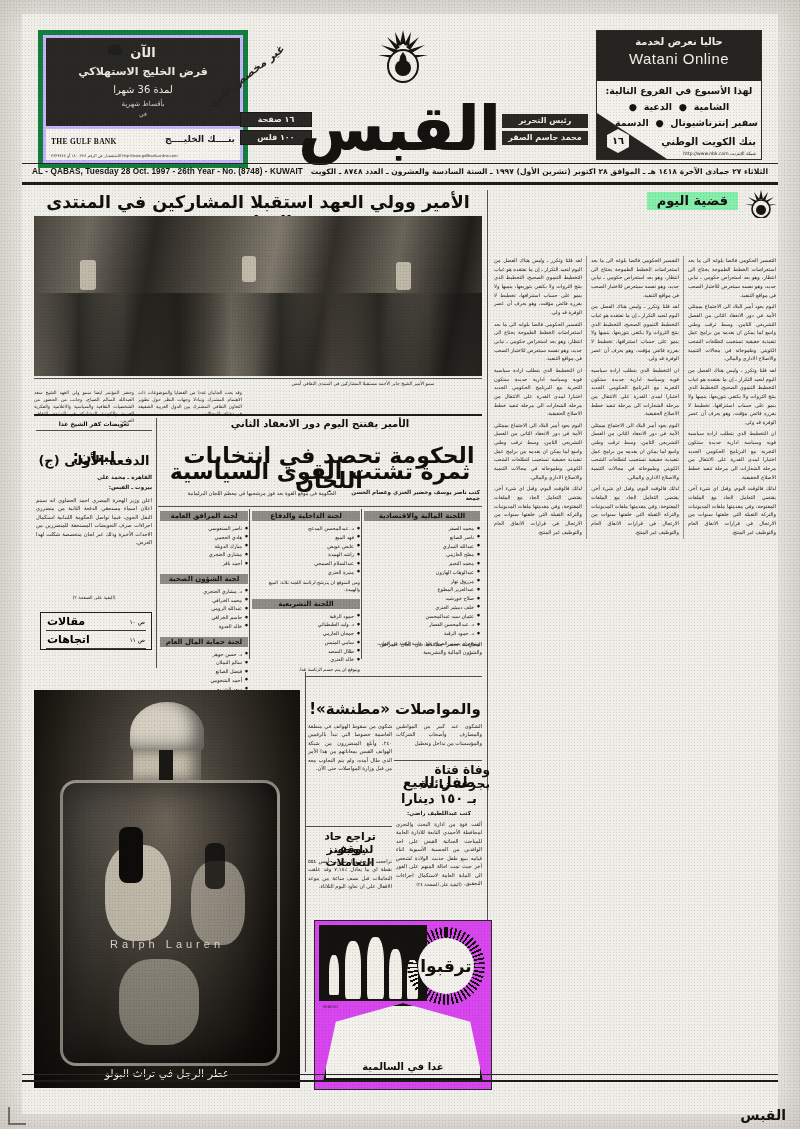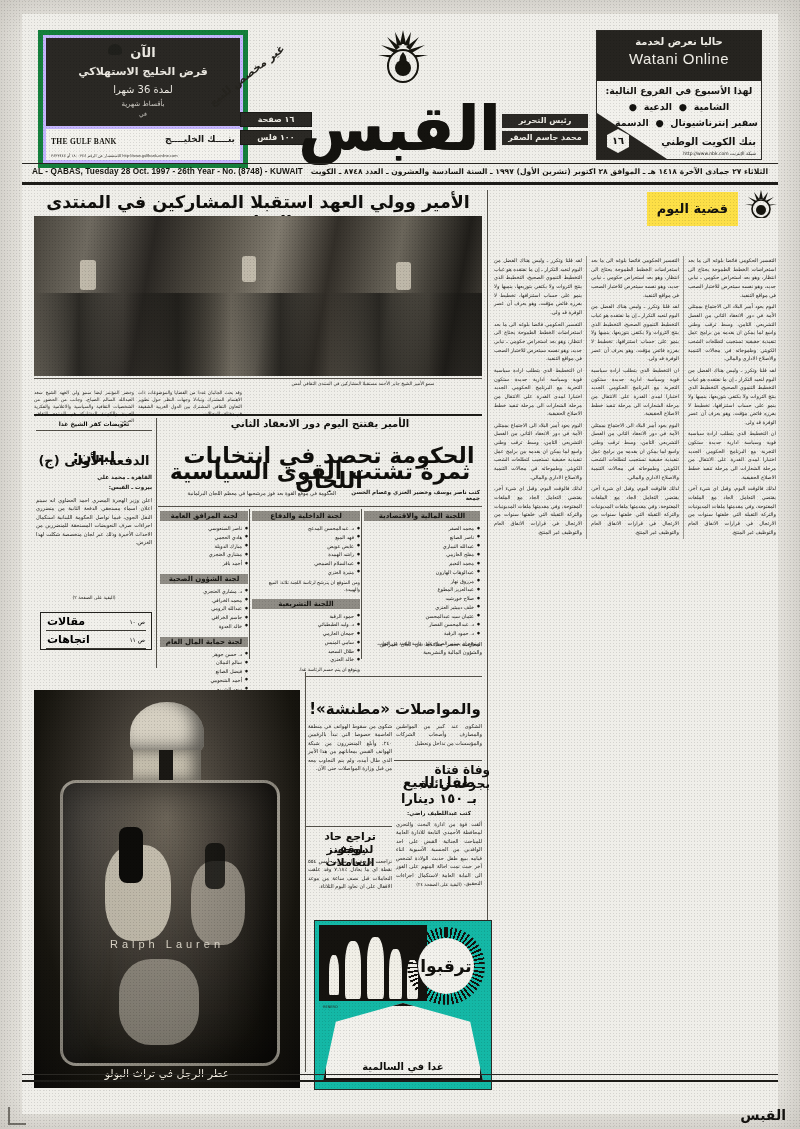--- a/index.html
+++ b/index.html
@@ -82,22 +82,22 @@
   .hsep{position:absolute;height:1px;background:#55524b;}
 
   .hdl{direction:rtl;color:#100f0c;font-weight:bold;font-family:"DejaVu Sans",sans-serif;}
   .body-ar{direction:rtl;color:#1b1a16;font-size:5.2px;line-height:1.62;text-align:justify;
            font-family:"DejaVu Sans",sans-serif;}
   .body-ar p{margin:0 0 3px 0;}
   .cap-ar{direction:rtl;color:#201f1b;font-size:4.6px;line-height:1.5;text-align:justify;}
 
   
   .rightcol{position:absolute;left:492px;top:190px;width:286px;height:880px;}
-  .kicker{position:absolute;right:40px;top:2px;height:18px;background:#fde047;color:#14130f;
-          direction:rtl;font-size:13px;font-weight:bold;padding:8px 10px;line-height:18px;}
+  .kicker{position:absolute;right:40px;top:2px;height:18px;background:#86efac;color:#14130f;
+          direction:rtl;font-size:13px;font-weight:bold;padding:0 10px;line-height:18px;}
   .sunburst{position:absolute;right:0;top:0;width:34px;height:28px;}
   .rbox{position:absolute;left:0;top:26px;width:284px;height:32px;border:1px solid #2a2824;}
   .rbox .t{position:absolute;right:12px;top:6px;direction:rtl;font-size:15px;font-weight:bold;
            color:#100f0c;letter-spacing:2px;}
 
   
   .photo{position:absolute;background:#2b2924;overflow:hidden;}
   .photo .sky{position:absolute;inset:0;background:
       linear-gradient(100deg,#49453d 0%,#6f6a60 12%,#2a2723 26%,#585349 40%,#807a6e 52%,
       #332f29 64%,#6b665b 78%,#201e1a 92%,#4c4840 100%);}
@@ -140,21 +140,21 @@
   .polo .horse{position:absolute;background:#e3dccb;opacity:.75;border-radius:40%;}
   .polo .brand{position:absolute;left:0;right:0;top:196px;text-align:center;color:#f0ece1;
                font-family:"Liberation Serif",serif;font-size:44px;letter-spacing:3px;
                text-shadow:0 0 6px rgba(0,0,0,.8);}
   .polo .sub{position:absolute;left:0;right:0;top:248px;text-align:center;color:#d9d3c6;
              font-family:"Liberation Sans",sans-serif;font-size:11px;letter-spacing:4px;}
   .polo .cap{position:absolute;left:0;right:0;bottom:8px;text-align:center;color:#e9e4d8;
              direction:rtl;font-size:11px;letter-spacing:1px;}
 
   
-  .adsurprise{position:absolute;left:314px;top:920px;width:176px;height:168px;background:#14b8a6;
+  .adsurprise{position:absolute;left:314px;top:920px;width:176px;height:168px;background:#d946ef;
               border:1px solid #2b2925;overflow:hidden;}
   .adsurprise .black{position:absolute;left:4px;top:4px;width:108px;height:76px;background:#15130f;}
   .adsurprise .fam{position:absolute;background:#f1efe7;border-radius:40% 40% 10% 10%;}
   .adsurprise .burst{position:absolute;right:6px;top:6px;width:78px;height:78px;border-radius:50%;
         background:repeating-conic-gradient(#14120e 0 3deg,transparent 3deg 7deg);}
   .adsurprise .burst .core{position:absolute;left:11px;top:11px;width:56px;height:56px;border-radius:50%;
         background:#f2f1ec;color:#100f0c;direction:rtl;text-align:center;line-height:56px;
         font-size:17px;font-weight:bold;}
   .adsurprise .plate{position:absolute;left:8px;bottom:8px;right:8px;height:72px;border:3px solid #15130f;
         clip-path:polygon(8% 24%,50% 0,92% 24%,100% 100%,0 100%);background:#f2f1ec;}

